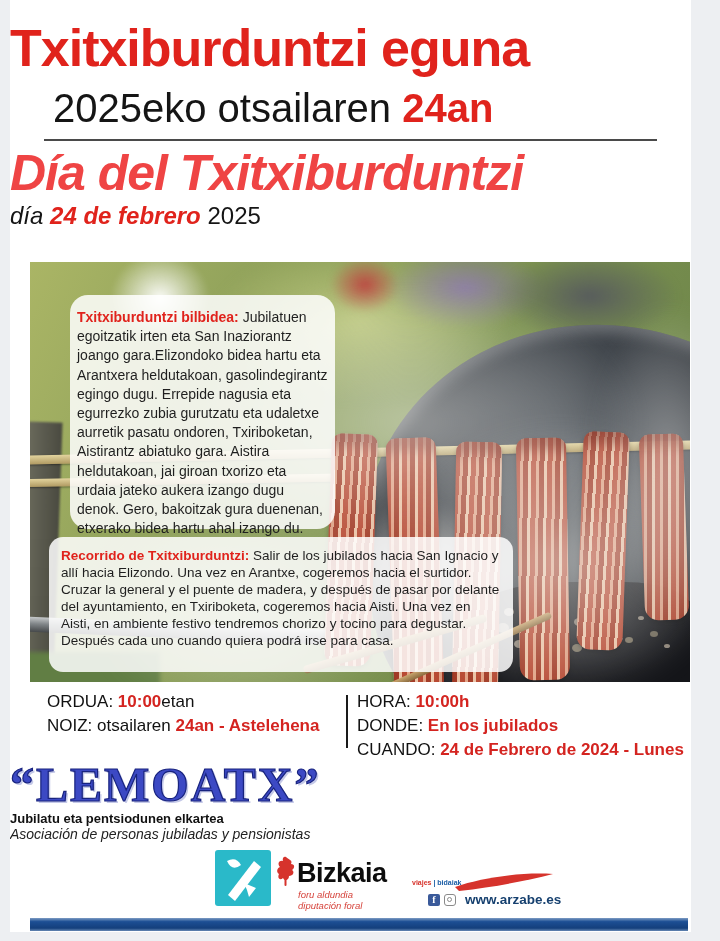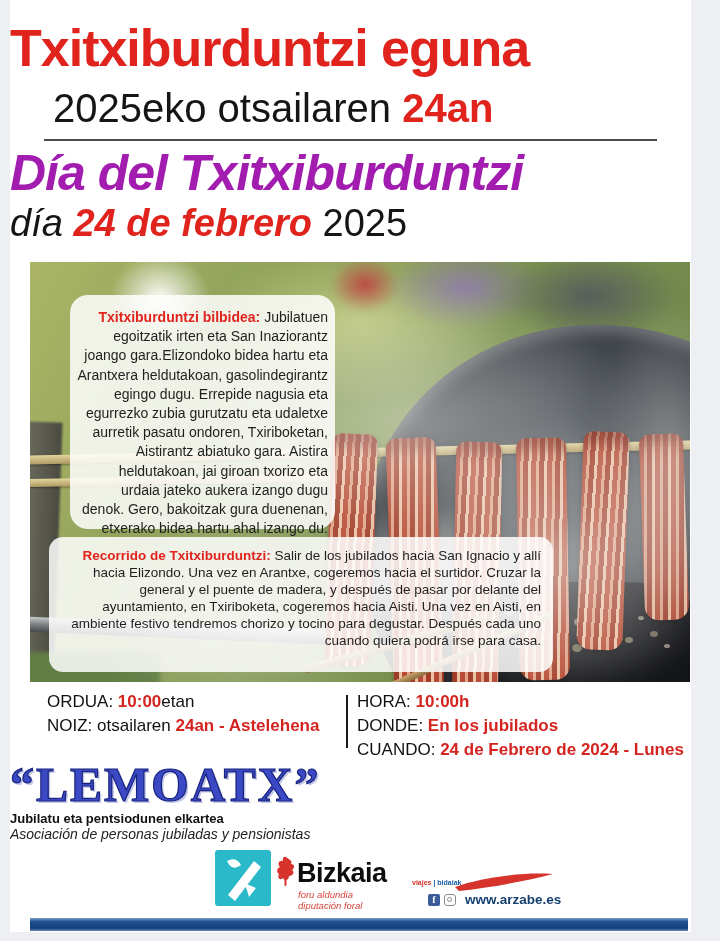--- a/index.html
+++ b/index.html
@@ -14,22 +14,22 @@
     background:#ffffff;overflow:hidden;
   }
   .abs{position:absolute;}
   .center{width:100%;}
 
   
   .title-eu{top:20px;font-size:52px;line-height:1.08;font-weight:bold;color:#e0231c;letter-spacing:-1px;}
   .date-eu{top:86px;font-size:40px;line-height:1.1;color:#151515;margin-left:43px;}
   .date-eu .hl{color:#e0231c;font-weight:bold;}
   .head-rule{top:139px;left:34px;width:613px;height:2px;background:#4a4a4a;}
-  .title-es{top:146px;font-size:50px;line-height:1.08;font-weight:bold;font-style:italic;color:#a21caf;letter-spacing:-1px;}
-  .date-es{top:203px;font-size:38px;line-height:1.1;color:#151515;font-style:italic;}
+  .title-es{top:146px;font-size:50px;line-height:1.08;font-weight:bold;font-style:italic;color:#ef4444;letter-spacing:-1px;}
+  .date-es{top:203px;font-size:24px;line-height:1.1;color:#151515;font-style:italic;}
   .date-es .hl{color:#e0231c;font-weight:bold;}
   .date-es .yr{font-style:normal;}
 
   
   .photo{left:20px;top:262px;width:660px;height:420px;overflow:hidden;
     background:linear-gradient(115deg,#aab565 0%,#93a45c 25%,#7e9450 55%,#72894c 80%,#6a8248 100%);}
   .photo .abs{position:absolute;}
   .g1{left:180px;top:-20px;width:300px;height:160px;background:radial-gradient(closest-side,rgba(208,216,143,.75),rgba(208,216,143,0));filter:blur(6px);}
   .fig-white{left:80px;top:-10px;width:100px;height:92px;background:radial-gradient(closest-side,rgba(255,255,255,.95),rgba(255,255,255,0));filter:blur(2px);}
   .fig-red{left:300px;top:-5px;width:70px;height:56px;background:radial-gradient(closest-side,rgba(190,60,60,.9),rgba(190,60,60,0));filter:blur(3px);}
@@ -64,24 +64,24 @@
   .s5{left:550px;top:170px;width:46px;height:218px;transform:rotate(2deg);}
   .s6{left:612px;top:172px;width:44px;height:186px;transform:rotate(-2deg);opacity:.95;}
   .stick1{left:270px;top:378px;width:190px;height:8px;border-radius:4px;background:linear-gradient(180deg,#caa66f,#8a6b3e);transform:rotate(-16deg);}
   .stick2{left:320px;top:392px;width:210px;height:7px;border-radius:4px;background:linear-gradient(180deg,#caa66f,#8a6b3e);transform:rotate(-24deg);}
   .sm1{left:150px;top:20px;width:460px;height:280px;background:radial-gradient(closest-side,rgba(244,244,241,.5),rgba(244,244,241,0));filter:blur(10px);}
   .sm2{left:360px;top:160px;width:340px;height:280px;background:radial-gradient(closest-side,rgba(240,240,237,.55),rgba(240,240,237,0));filter:blur(12px);}
   .sm3{left:60px;top:240px;width:320px;height:220px;background:radial-gradient(closest-side,rgba(236,236,232,.35),rgba(236,236,232,0));filter:blur(12px);}
   .sm4{left:560px;top:40px;width:160px;height:320px;background:radial-gradient(closest-side,rgba(242,242,240,.45),rgba(242,242,240,0));filter:blur(10px);}
 
   
-  .route-box{background:rgba(255,255,255,.85);color:#1f1f1f;text-align:right;}
+  .route-box{background:rgba(255,255,255,.85);color:#1f1f1f;text-align:left;}
   .box-eu{left:60px;top:295px;width:265px;height:234px;border-radius:18px;
     font-size:14px;line-height:19.2px;padding:13px 7px;box-sizing:border-box;}
-  .box-es{left:39px;top:537px;width:504px;height:135px;border-radius:14px;
+  .box-es{left:39px;top:537px;width:464px;height:135px;border-radius:14px;
     font-size:13.5px;line-height:17px;padding:10px 12px;box-sizing:border-box;}
   .route-box .lbl{color:#e0231c;font-weight:bold;}
 
   
   .info-col{top:690px;font-size:17px;line-height:24px;color:#111;white-space:nowrap;}
   .info-left{left:37px;}
   .info-right{left:347px;}
   .info-col .val{color:#d42420;font-weight:bold;}
   .info-divider{left:336px;top:695px;width:2px;height:53px;background:#1a1a1a;}
 

